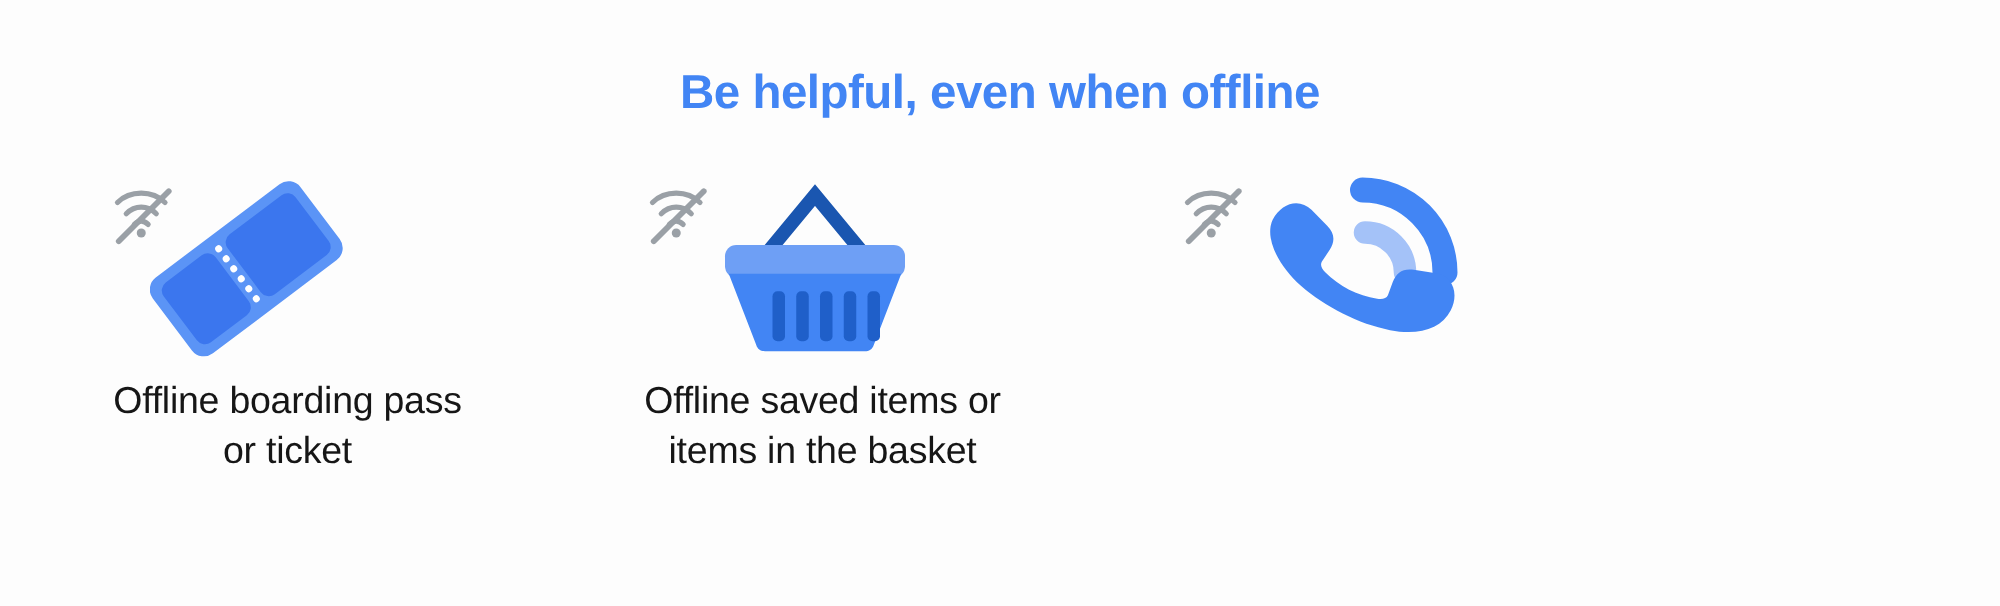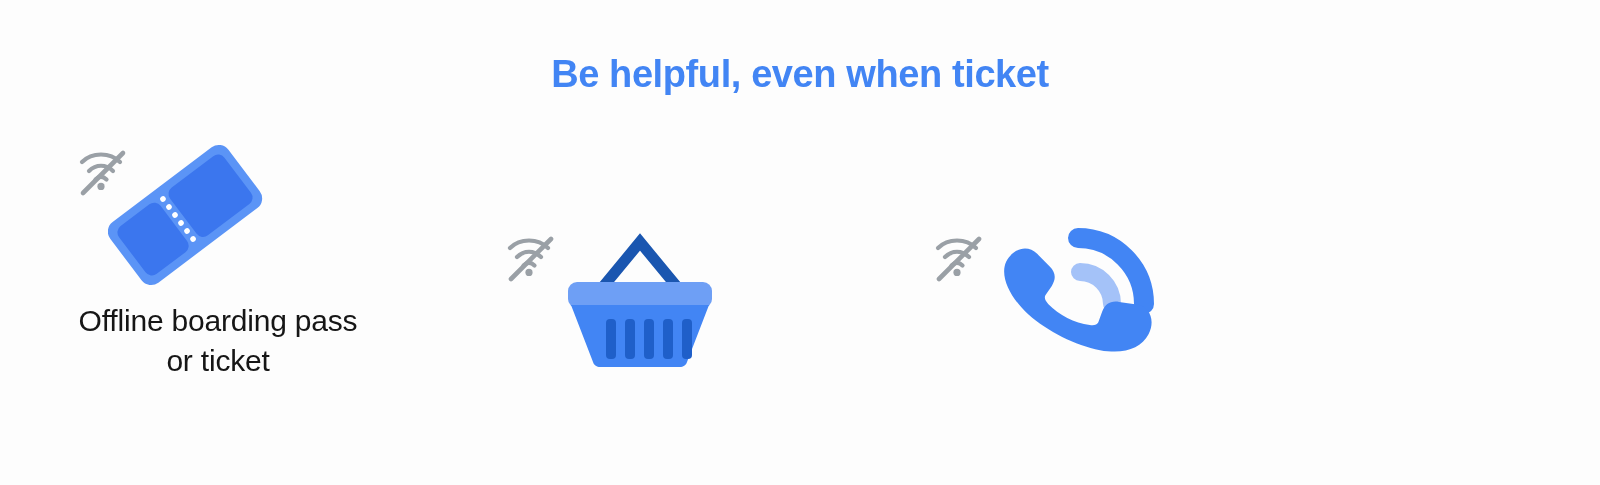--- a/index.html
+++ b/index.html
@@ -32,26 +32,26 @@
     font-weight: bold;
     letter-spacing: -0.4px;
     color: #4285f4;
     font-family: "Liberation Sans", sans-serif;
     line-height: 1.2;
   }
 
   .features {
     position: absolute;
     top: 140px;
-    left: 4px;
+    left: 16px;
     width: 1284px;
     display: flex;
     flex-direction: row;
     justify-content: space-around;
-    align-items: flex-end;
+    align-items: flex-start;
   }
 
   .feature {
     width: 460px;
     display: flex;
     flex-direction: column;
     align-items: center;
   }
 
   .icon-area {
@@ -85,21 +85,21 @@
 
   .ticket-glyph { left: 40px; top: 4px; }
   .basket-glyph { left: 58px; top: 0px; }
   .phone-glyph  { left: 68px; top: 0px; }
 </style>
 </head>
 <body>
 
 <div class="banner">
 
-  <div class="headline">Be helpful, even when ticket</div>
+  <div class="headline">Be helpful, even when offline</div>
 
   <div class="features">
 
     <div class="feature">
       <div class="icon-area">
 
         <span class="wifi-off">
           <svg width="56" height="52" viewBox="0 0 56 52" xmlns="http://www.w3.org/2000/svg">
             <g fill="none" stroke="#9aa0a6" stroke-width="4.2" stroke-linecap="round">
               <path d="M6 14 C16 4, 34 4, 44 14"></path>
@@ -159,20 +159,22 @@
               <rect x="52" y="93" width="10" height="40" rx="4"></rect>
               <rect x="71" y="93" width="10" height="40" rx="4"></rect>
               <rect x="90" y="93" width="10" height="40" rx="4"></rect>
               <rect x="109" y="93" width="10" height="40" rx="4"></rect>
               <rect x="128" y="93" width="10" height="40" rx="4"></rect>
             </g>
           </svg>
         </span>
 
       </div>
+      <div class="caption">Offline saved items or
+items in the basket</div>
     </div>
 
     <div class="feature">
       <div class="icon-area">
 
         <span class="wifi-off">
           <svg width="56" height="52" viewBox="0 0 56 52" xmlns="http://www.w3.org/2000/svg">
             <g fill="none" stroke="#9aa0a6" stroke-width="4.2" stroke-linecap="round">
               <path d="M6 14 C16 4, 34 4, 44 14"></path>
               <path d="M13 23 C20 16, 30 16, 37 23"></path>

